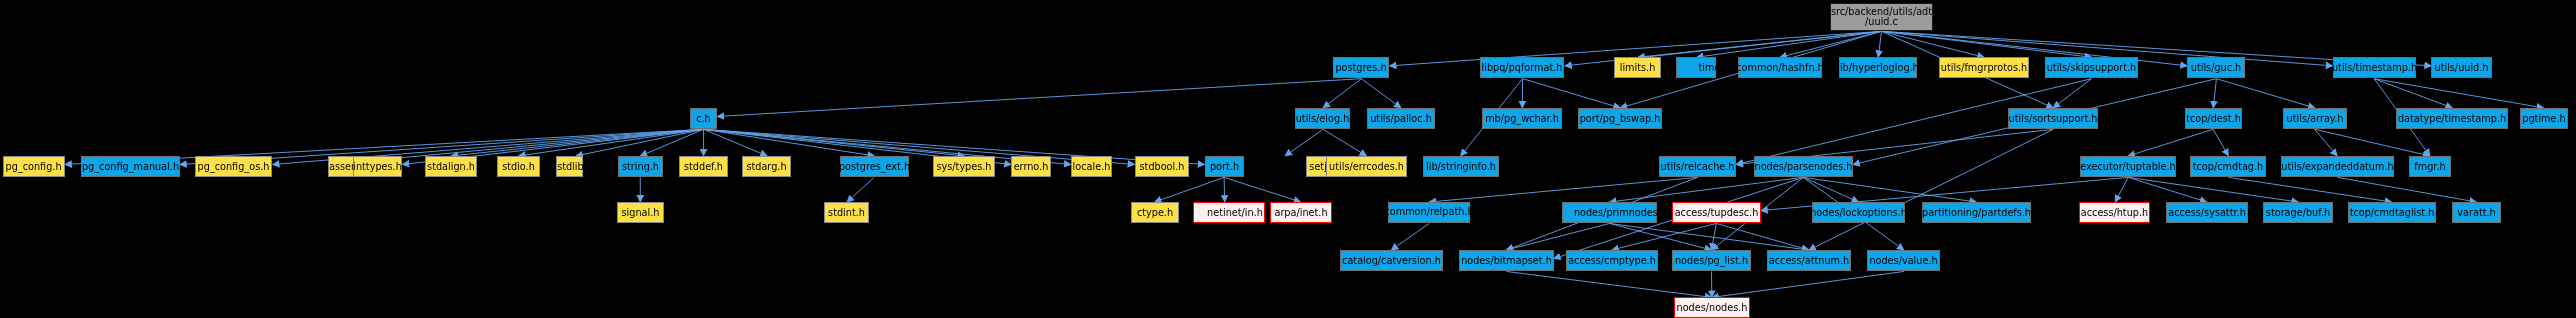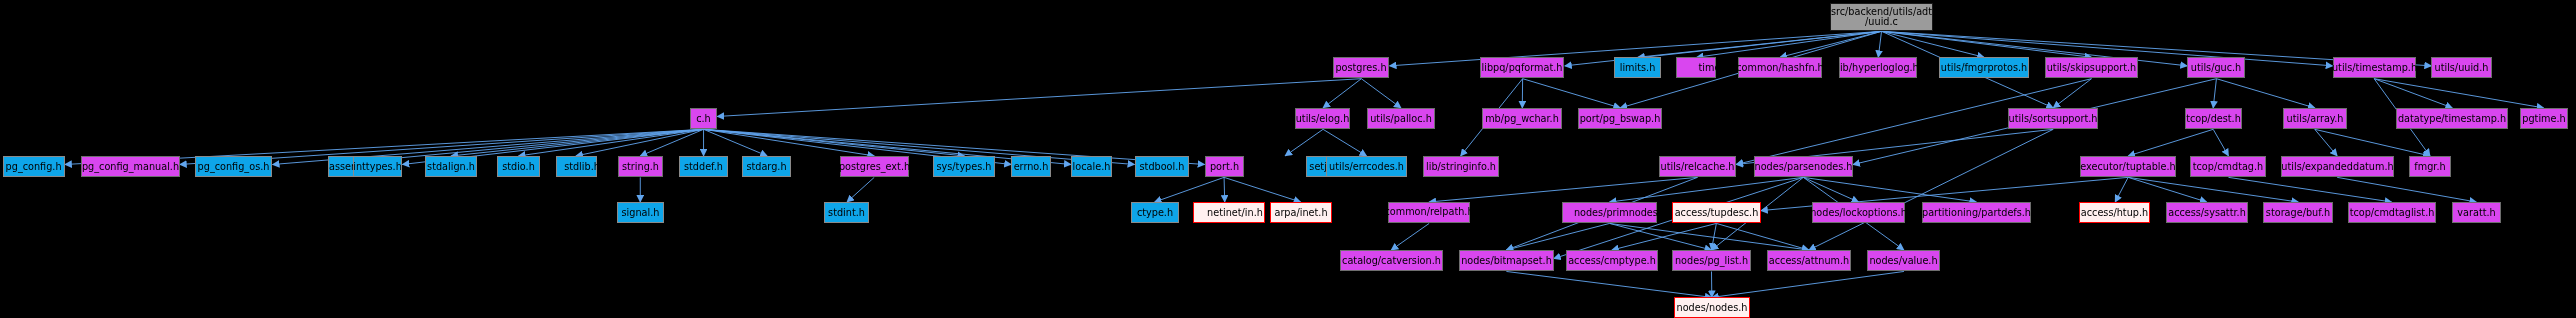--- a/index.html
+++ b/index.html
@@ -4,22 +4,22 @@
 <style>
   html,body{margin:0;padding:0;background:#000;}
   body{width:2576px;height:319px;position:relative;overflow:hidden;
        font-family:"DejaVu Sans","Liberation Sans",sans-serif;}
   #graph{position:relative;width:2576px;height:319px;}
   #edges{position:absolute;left:0;top:0;z-index:1;}
   .node{position:absolute;z-index:2;box-sizing:border-box;
         display:flex;align-items:center;justify-content:center;
         font-size:9.7px;line-height:1.05;color:#000;text-align:center;
         white-space:pre-line;cursor:pointer;}
-  .node.normal{background:#d946ef;border:0.6px solid #6e6e6e;}
-  .node.gray{background:#0ea5e9;border:0.6px solid #8a8a8a;}
+  .node.normal{background:#0ea5e9;border:0.6px solid #6e6e6e;}
+  .node.gray{background:#fde047;border:0.6px solid #8a8a8a;}
   .node.red{background:#fff0f0;border:1.3px solid #ff0000;}
   .node.root{background:#9b9b9b;border:0.6px solid #1a1a1a;font-size:9.7px;}
 </style>
 </head>
 <body>
 
 <div id="graph">
     <svg id="edges" width="2576" height="319" viewBox="0 0 3969 491">
       <defs>
         <marker id="arrow" viewBox="0 0 10 10" refX="9" refY="5" markerWidth="8.5" markerHeight="8.5" orient="auto-start-reverse">
@@ -131,21 +131,21 @@
     <div class="node normal" style="left: 2283px; top: 108px; width: 64px; height: 21.4px;">utils/array.h</div>
     <div class="node normal" style="left: 2396px; top: 108px; width: 112px; height: 21.4px;">datatype/timestamp.h</div>
     <div class="node normal" style="left: 2520px; top: 108px; width: 48px; height: 21.4px;">pgtime.h</div>
     <div class="node gray" style="left: 2.6px; top: 156px; width: 62px; height: 21.4px;">pg_config.h</div>
     <div class="node normal" style="left: 81px; top: 156px; width: 99px; height: 21.4px;">pg_config_manual.h</div>
     <div class="node gray" style="left: 195px; top: 156px; width: 77px; height: 21.4px;">pg_config_os.h</div>
     <div class="node gray" style="left: 288px; top: 156px; width: 41px; height: 21.4px; margin-left: 40px;">assert.h</div>
     <div class="node gray" style="left: 353px; top: 156px; width: 49px; height: 21.4px;">inttypes.h</div>
     <div class="node gray" style="left: 425px; top: 156px; width: 52px; height: 21.4px;">stdalign.h</div>
     <div class="node gray" style="left: 497px; top: 156px; width: 43px; height: 21.4px;">stdio.h</div>
-    <div class="node gray" style="left: 556px; top: 156px; width: 41px; height: 21.4px; padding-left: 11px;">stdlib.h</div>
+    <div class="node gray" style="left: 556px; top: 156px; width: 27px; height: 21.4px; padding-left: 11px;">stdlib.h</div>
     <div class="node normal" style="left: 618px; top: 156px; width: 45px; height: 21.4px;">string.h</div>
     <div class="node gray" style="left: 679px; top: 156px; width: 49px; height: 21.4px;">stddef.h</div>
     <div class="node gray" style="left: 742px; top: 156px; width: 49px; height: 21.4px;">stdarg.h</div>
     <div class="node normal" style="left: 840px; top: 156px; width: 69px; height: 21.4px;">postgres_ext.h</div>
     <div class="node gray" style="left: 933px; top: 156px; width: 62px; height: 21.4px;">sys/types.h</div>
     <div class="node gray" style="left: 1011px; top: 156px; width: 40px; height: 21.4px;">errno.h</div>
     <div class="node gray" style="left: 1071px; top: 156px; width: 41px; height: 21.4px;">locale.h</div>
     <div class="node gray" style="left: 1135px; top: 156px; width: 54px; height: 21.4px;">stdbool.h</div>
     <div class="node normal" style="left: 1205px; top: 156px; width: 39px; height: 21.4px;">port.h</div>
     <div class="node gray" style="left: 1260px; top: 156px; width: 49px; height: 21.4px; margin-left: 46px;">setjmp.h</div>

